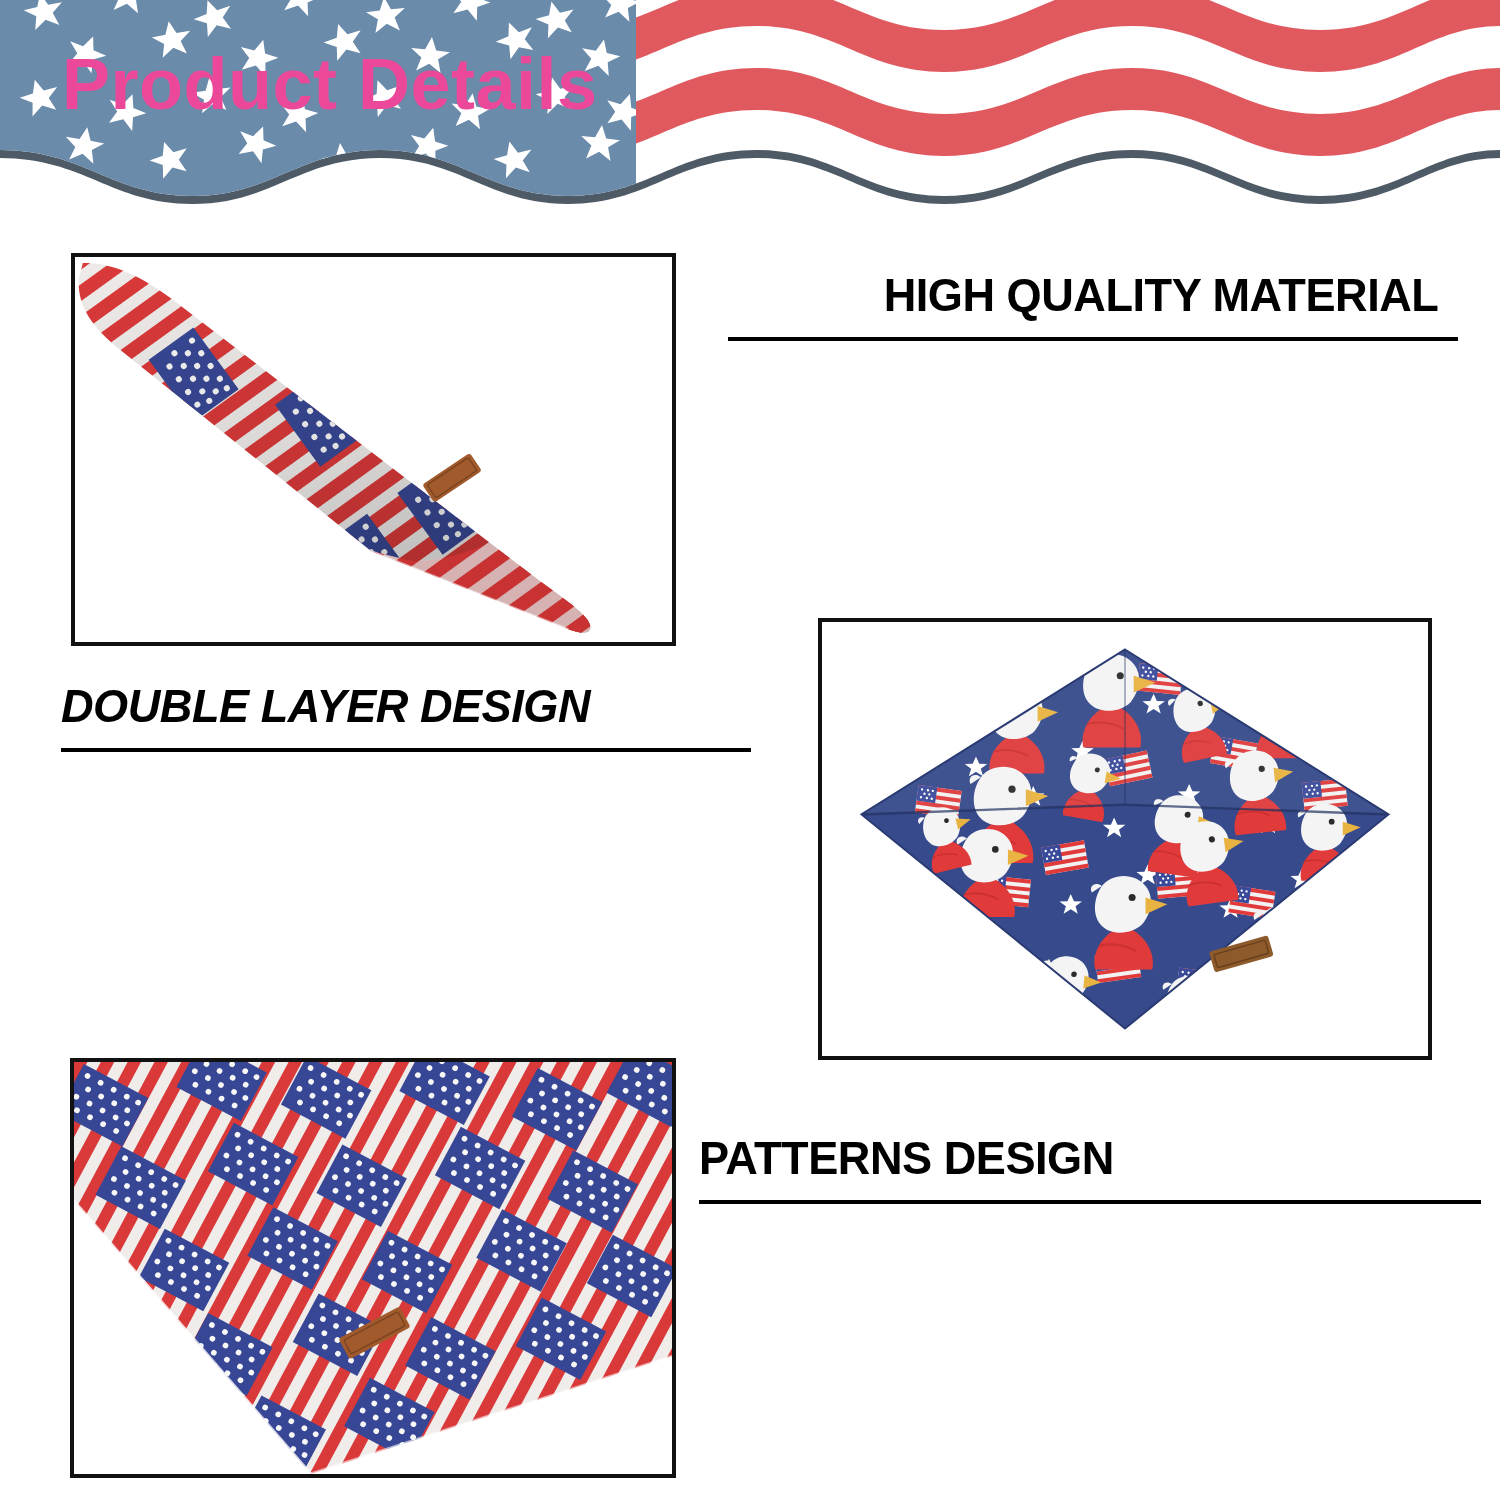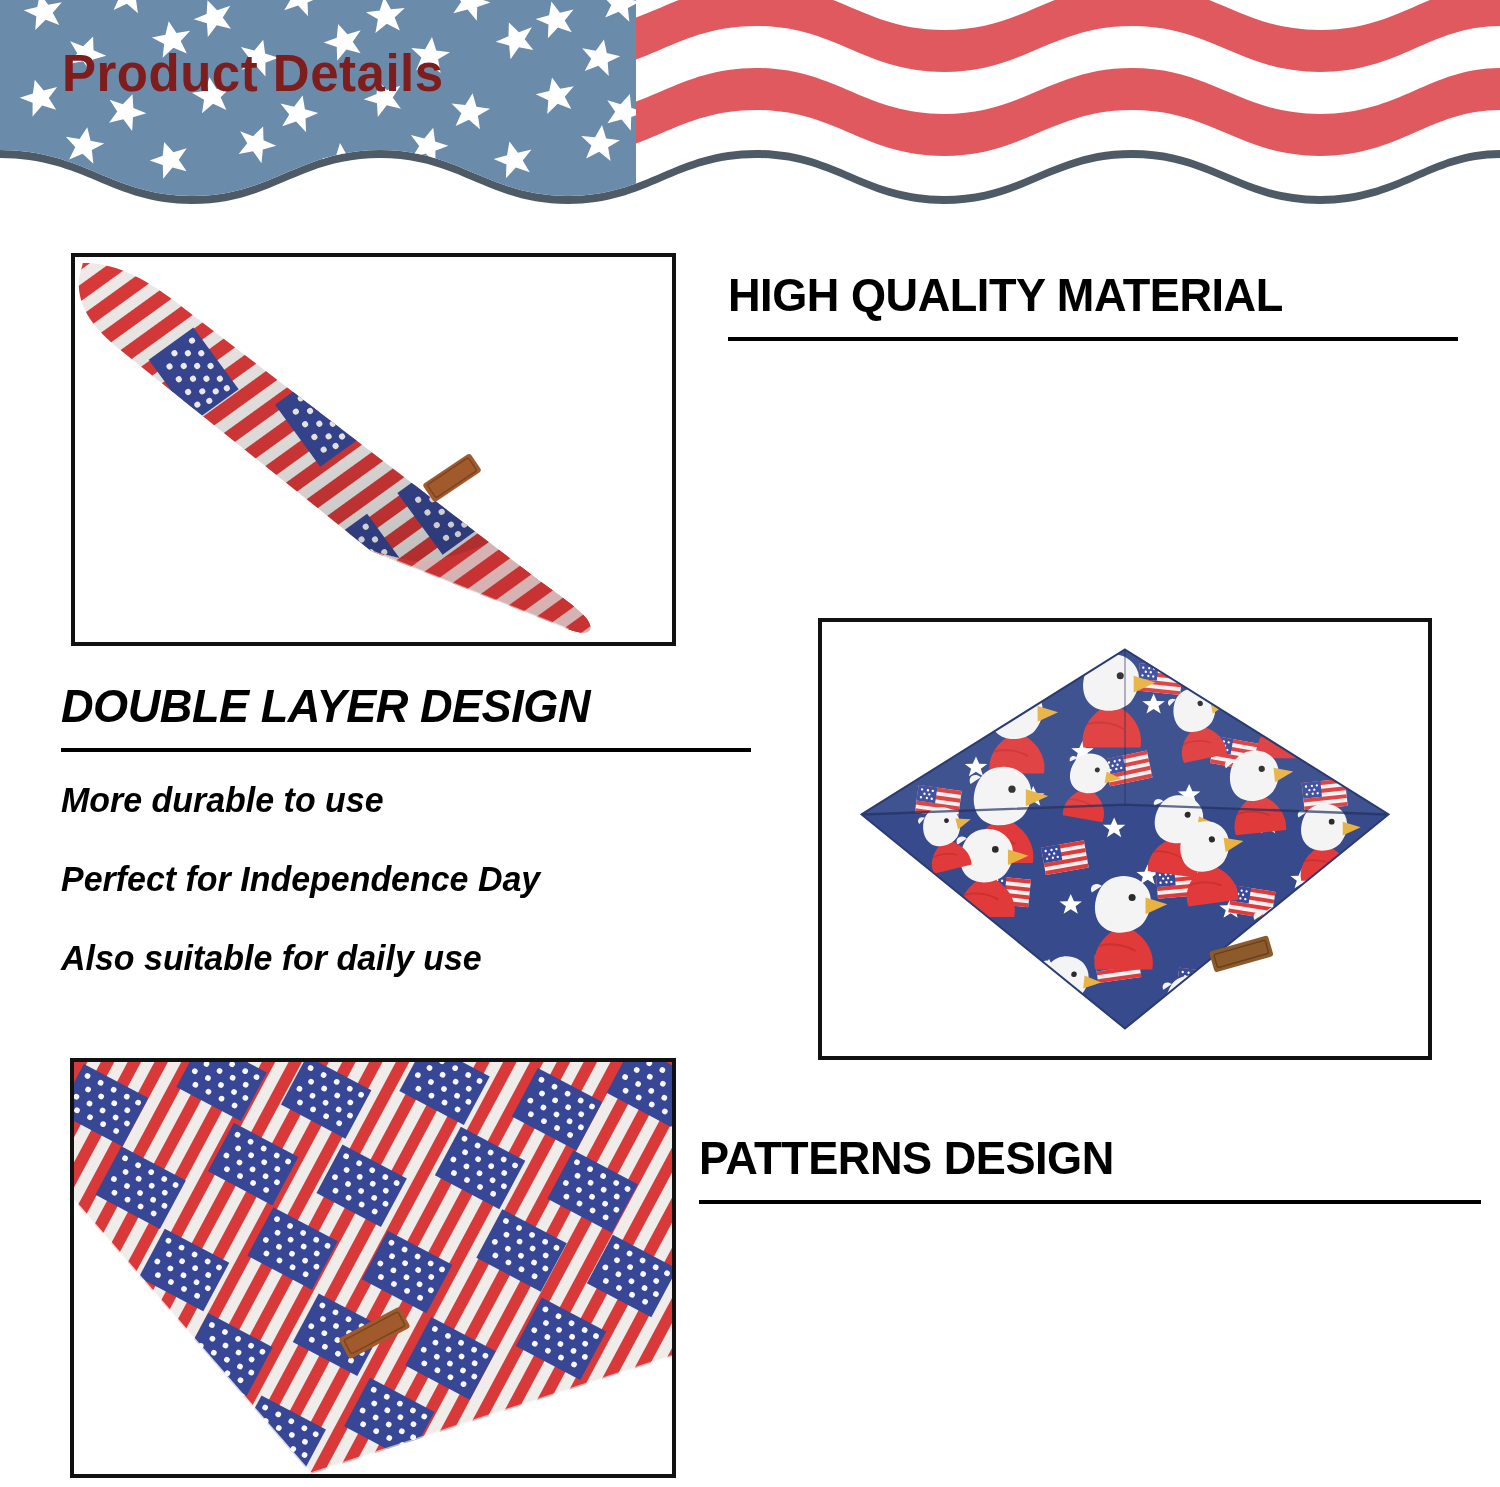--- a/index.html
+++ b/index.html
@@ -23,23 +23,23 @@
     top: 0;
     width: 1500px;
     height: 215px;
   }
   #flag-banner svg { display: block; }
 
   #banner-title {
     position: absolute;
     left: 62px;
     top: 48px;
-    font-size: 51px;
+    font-size: 72px;
     font-weight: bold;
-    color: #7f1d1d;
+    color: #ec4899;
     letter-spacing: 0.5px;
     white-space: nowrap;
     line-height: 1;
   }
 
   
   .photo-frame {
     position: absolute;
     border: 4px solid #111111;
     background: #ffffff;
@@ -75,21 +75,21 @@
     font-weight: bold;
     color: #000000;
     white-space: nowrap;
     line-height: 1.05;
     margin-bottom: 42px;
     transform: scaleX(0.97);
     transform-origin: left center;
   }
   .block-line:last-child { margin-bottom: 0; }
 
-  #block-material  { left: 728px; top: 270px;  width: 740px; }
+  #block-material  { left: 728px; top: 270px;  width: 740px; text-align: right; }
   #block-material .block-rule { width: 730px; }
 
   #block-double    { left: 61px;  top: 681px;  width: 700px; font-style: italic; }
   #block-double .block-rule { width: 690px; }
 
   #block-patterns  { left: 699px; top: 1133px; width: 790px; }
   #block-patterns .block-rule { width: 782px; }
 </style>
 </head>
 <body>
@@ -580,23 +580,18 @@
 </div>
 
 <div class="text-block" id="block-material">
   <div class="block-heading">HIGH QUALITY MATERIAL</div>
   <div class="block-rule"></div>
 </div>
 
 <div class="text-block" id="block-double">
   <div class="block-heading">DOUBLE LAYER DESIGN</div>
   <div class="block-rule"></div>
-  <div class="block-lines">
-    <div class="block-line">More durable to use</div>
-    <div class="block-line">Perfect for Independence Day</div>
-    <div class="block-line">Also suitable for daily use</div>
-  </div>
 </div>
 
 <div class="text-block" id="block-patterns">
   <div class="block-heading">PATTERNS DESIGN</div>
   <div class="block-rule"></div>
 </div>
 
 </body></html>

